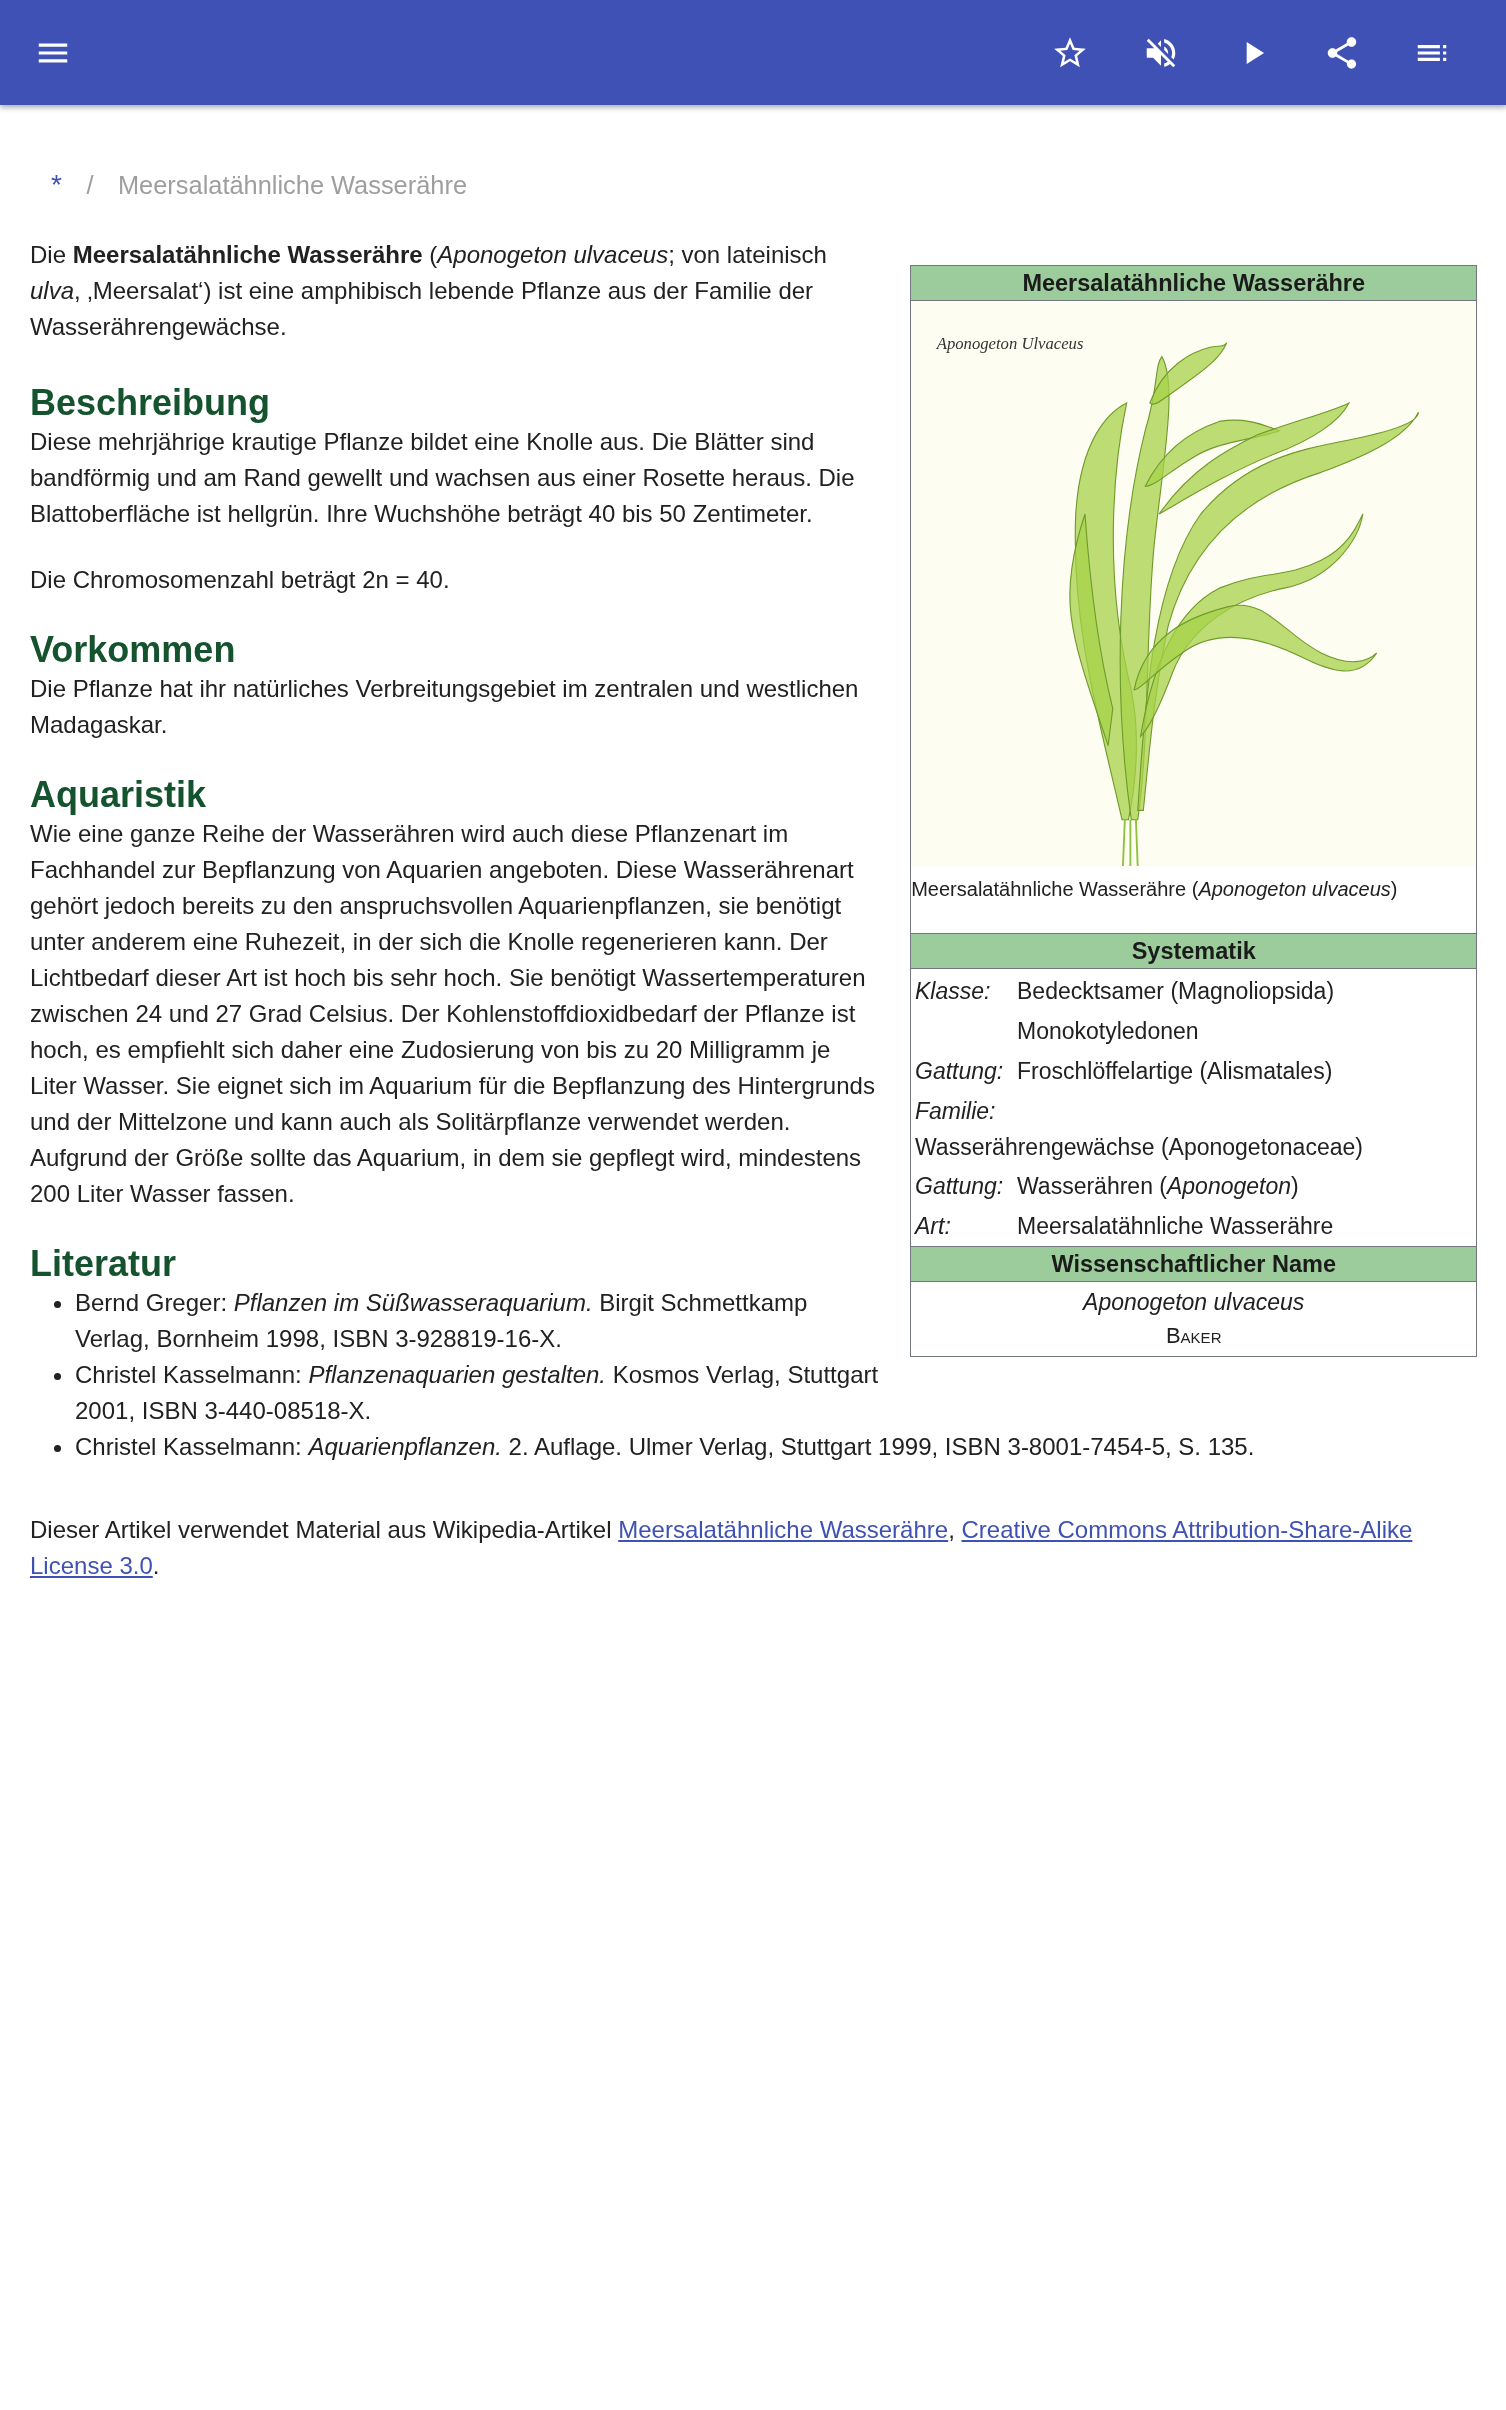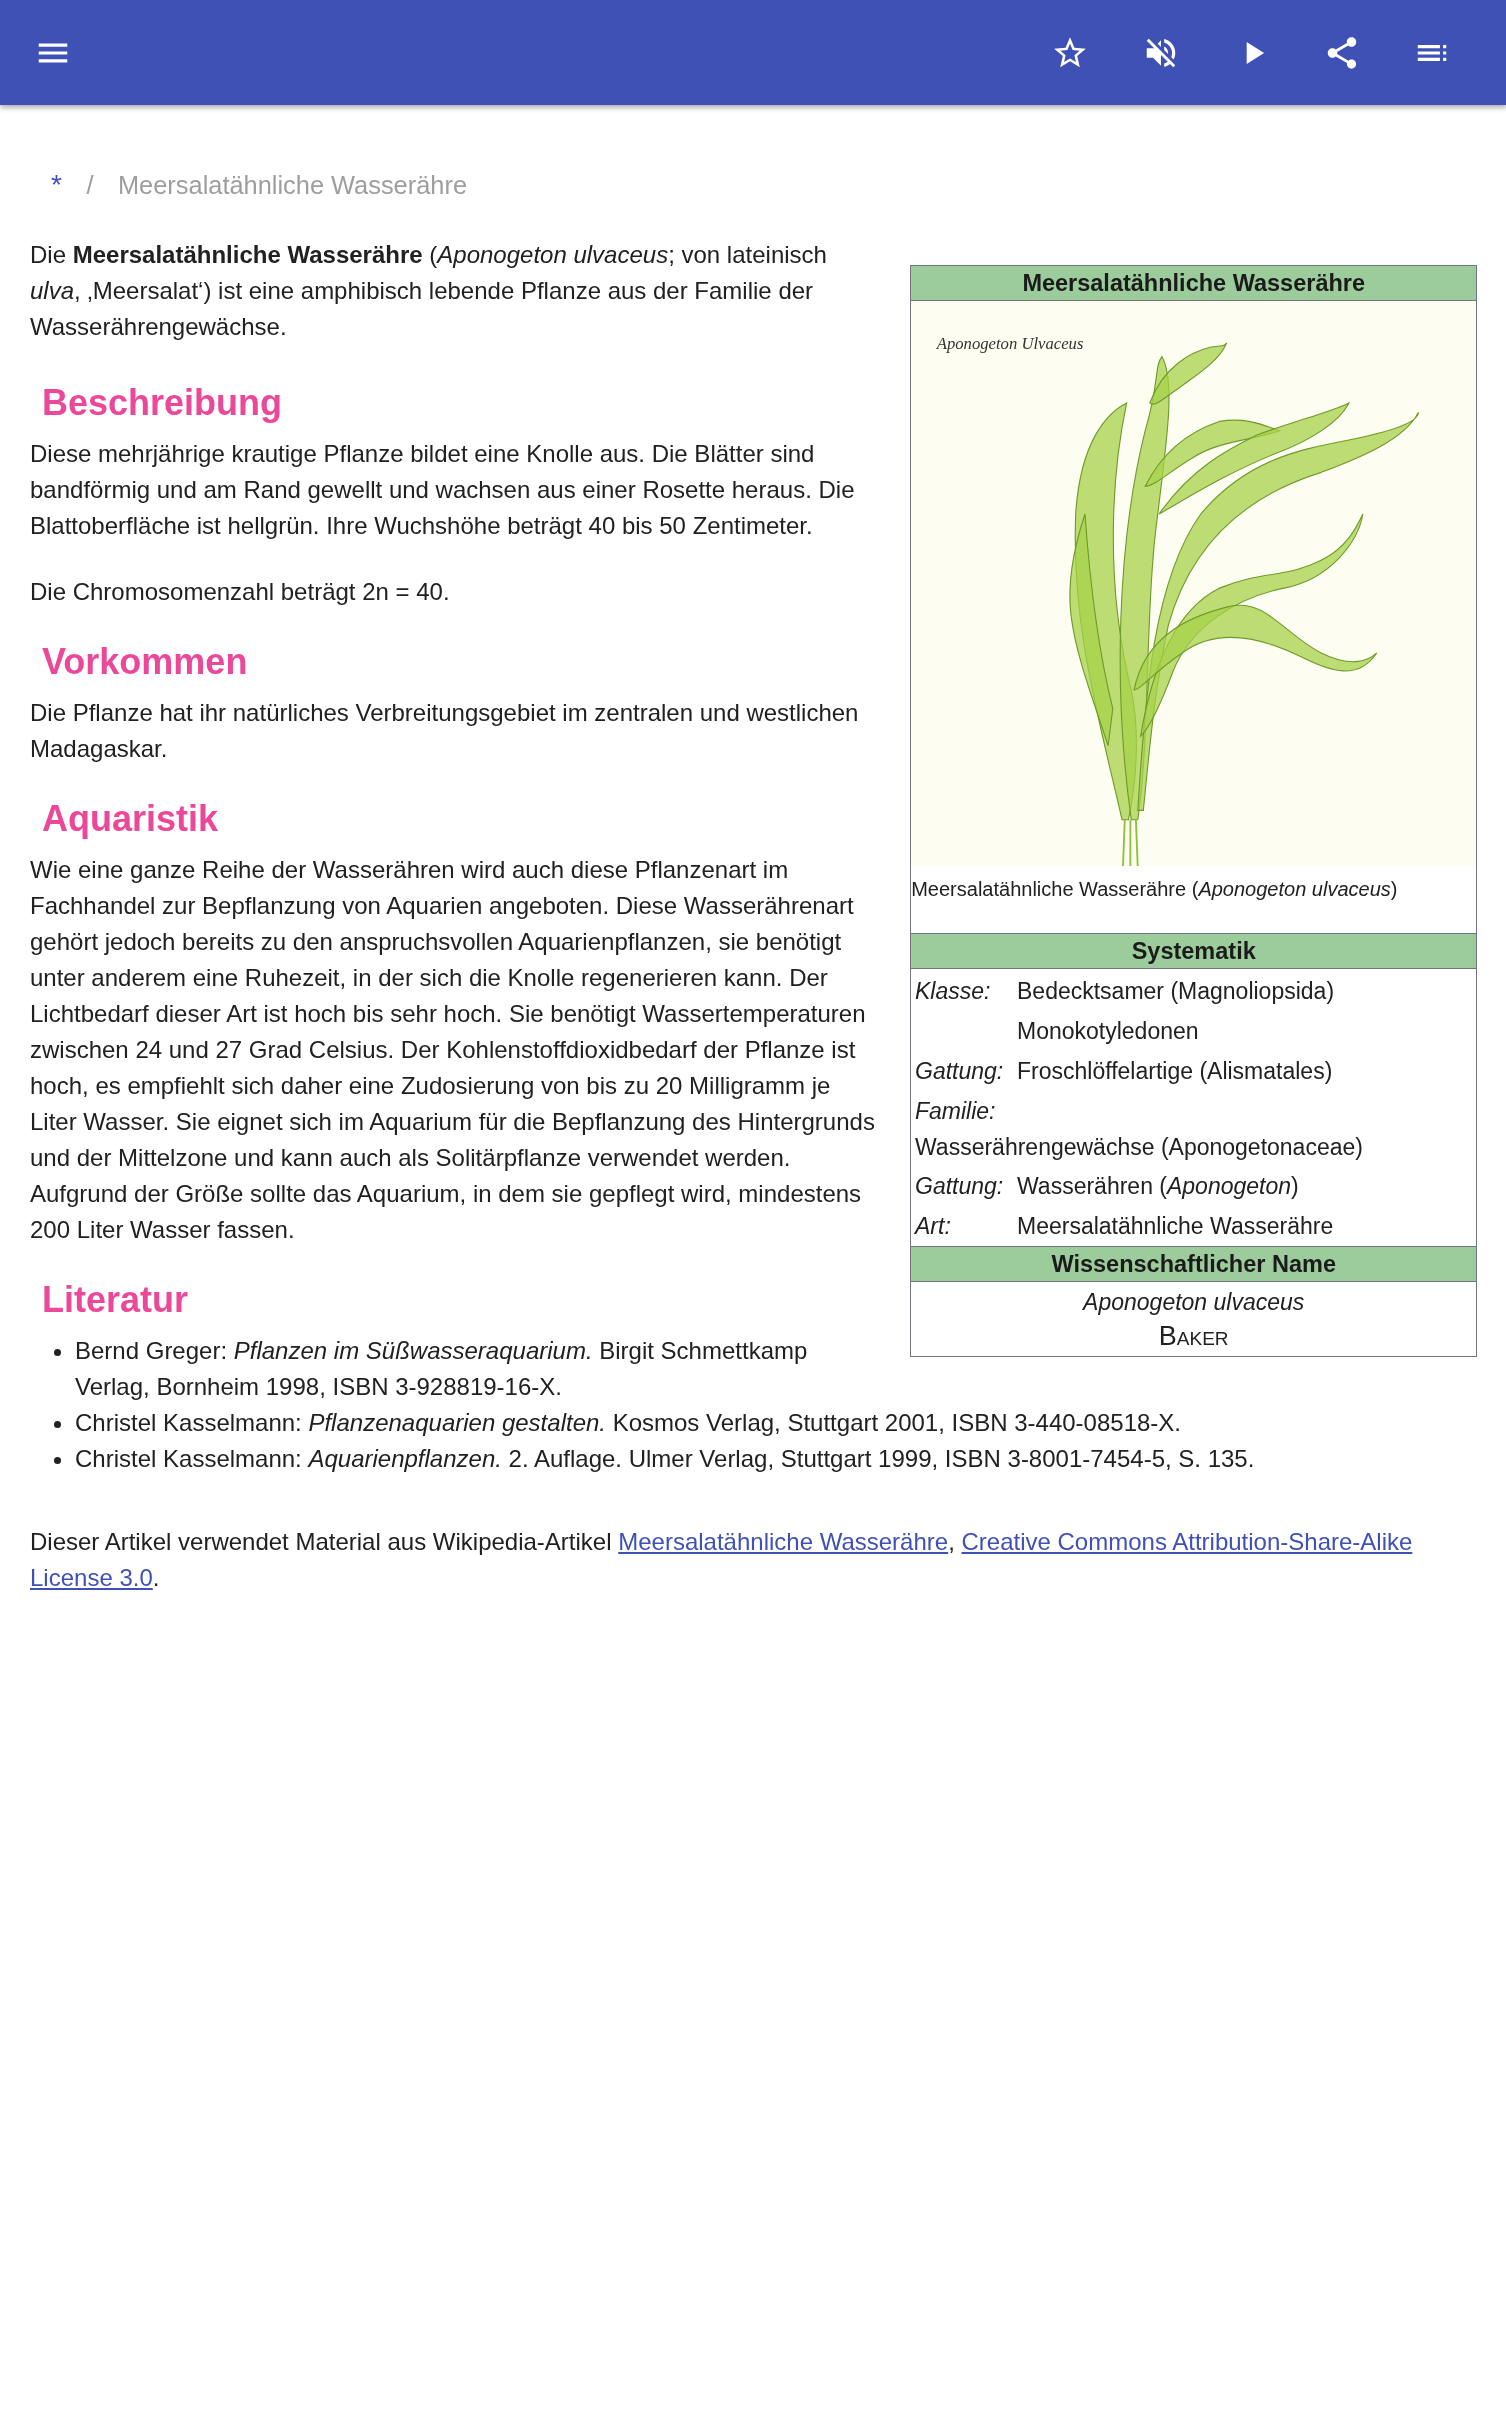--- a/index.html
+++ b/index.html
@@ -20,39 +20,39 @@
     position: absolute; left: 51px; top: 169px; font-size: 25.4px; color: #9e9e9e;
     display: flex; align-items: center;
   }
   .breadcrumb .home { color: #3f51b5; font-size: 28px; margin-right: 24.5px; cursor: pointer; }
   .breadcrumb .sep { margin-right: 24.5px; }
   .content {
     position: absolute; left: 30px; top: 237px; width: 1450px;
     font-size: 24px; line-height: 36px;
   }
   .content p { margin: 0 0 30px 0; }
-  .content h2 { font-size: 36px; line-height: 43px; margin: 12px; font-weight: bold; color: #ec4899; }
+  .content h2 { font-size: 36px; line-height: 43px; margin: 0; font-weight: bold; color: #14532d; }
   .infobox {
     float: right; width: 565px; margin: 28px 2.8px 19px 28px;
     border: 1.9px solid #72777d; font-size: 23px; line-height: 36px; background: #fff;
     border-collapse: collapse;
   }
   .infobox .ihead {
     background: #9ccc9b; text-align: center; font-weight: bold; color: #1b1b1b;
     height: 34px; line-height: 34px; font-size: 23.5px;
   }
   .infobox .divider { border-top: 1.9px solid #72777d; }
   .infobox .imgwrap { height: 565px; background: #fdfdf2; position: relative; overflow: hidden; }
   .infobox .caption { text-align: left; font-size: 20px; padding: 9.4px 0 30px; line-height: 28px; }
   .taxrow { display: flex; padding-left: 3.8px; }
   .taxrow .lbl { width: 102px; font-style: italic; flex: none; display:flex; align-items:center; }
   .taxrow .val { flex: 1; }
   .sciname { text-align: center; padding: 1.9px 0 3.8px; }
   .sciname .it { font-style: italic; display: block; }
-  .sciname .auth { font-variant: small-caps; display: block; line-height: 32px; font-size: 27px; }
+  .sciname .auth { font-variant: small-caps; display: block; line-height: 32px; font-size: 22px; }
   ul.lit { margin: 0 0 47px 0; padding-left: 45px; }
   ul.lit li { margin: 0; }
   a { color: #3f51b5; text-decoration: underline; }
   .footer-note { margin: 0; }
 </style>
 </head>
 <body>
 
 <div class="appbar">
   <div class="icon-btn" style="left:26px;">

